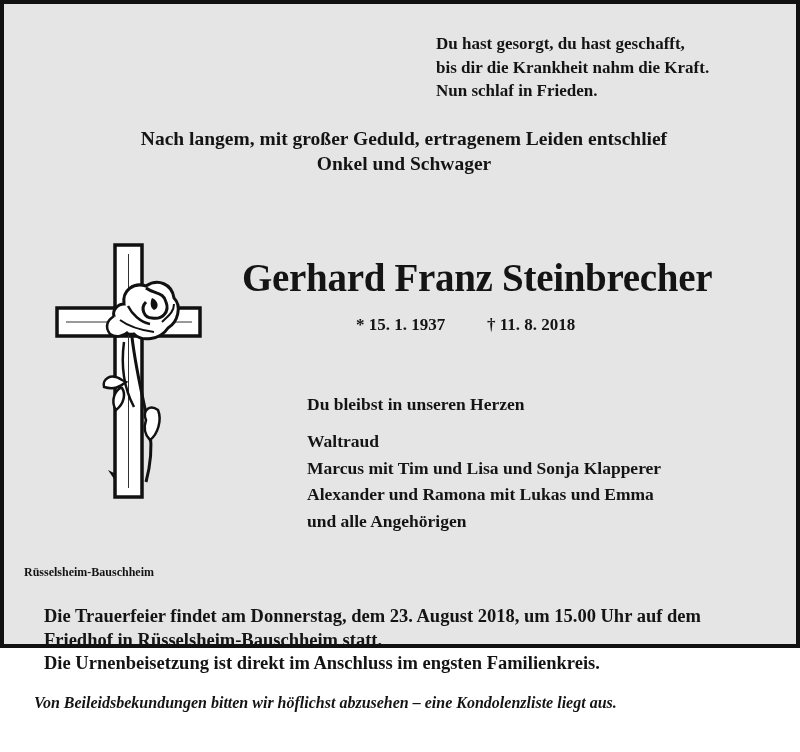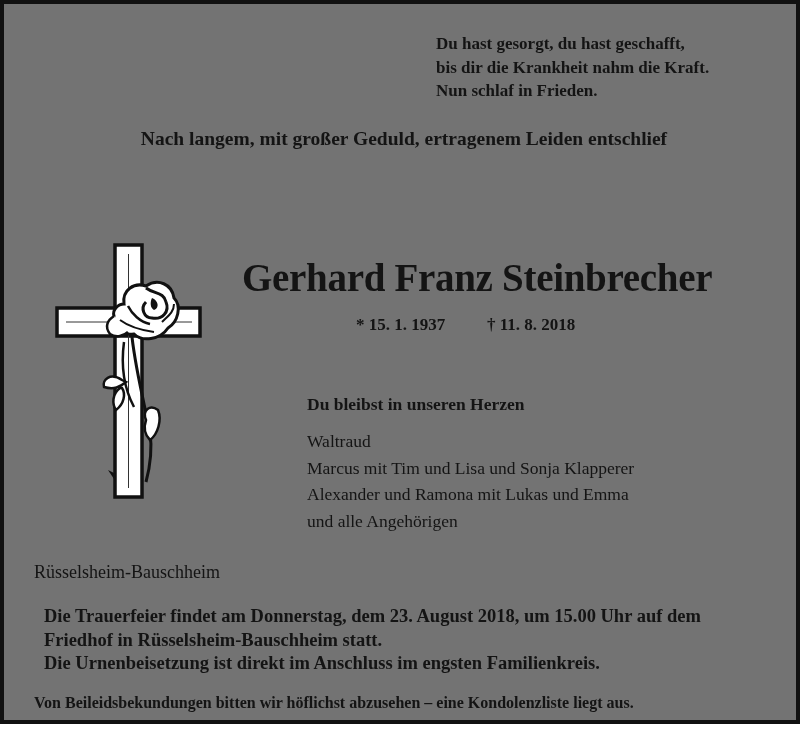--- a/index.html
+++ b/index.html
@@ -11,24 +11,24 @@
       width: 800px;
       height: 752px;
       position: relative;
       overflow: hidden;
       font-family: "Liberation Serif", "DejaVu Serif", serif;
       color: #141414;
     }
     .frame {
       position: absolute;
       left: 0; top: 0;
-      width: 800px; height: 724px;
+      width: 800px; height: 648px;
       box-sizing: border-box;
       border: 4px solid #111111;
-      background: #737373;
+      background: #e5e5e5;
     }
     .abs { position: absolute; white-space: nowrap; }
     .verse {
       left: 432px; top: 28px;
       font-size: 17px;
       line-height: 23.5px;
       font-weight: bold;
     }
     .verse div { height: 23.5px; }
     .intro {
@@ -56,62 +56,64 @@
     .remember {
       left: 303px; top: 388px;
       font-size: 17.5px;
       line-height: 24px;
       font-weight: bold;
     }
     .family {
       left: 303px; top: 424px;
       font-size: 17.5px;
       line-height: 26.5px;
-      font-weight: normal;
+      font-weight: bold;
     }
     .family div { height: 26.5px; }
     .place {
-      left: 30px; top: 556px;
-      font-size: 18px;
+      left: 20px; top: 556px;
+      font-size: 12px;
       line-height: 24px;
-      font-weight: normal;
+      font-weight: bold;
     }
     .service {
       left: 30px; top: 601px;
       font-size: 18.5px;
       line-height: 23.5px;
       font-weight: bold;
       margin-left: 10px;
     }
     .service div { height: 23.5px; }
     .note {
       left: 30px; top: 688px;
       font-size: 16px;
       line-height: 22px;
       font-weight: bold;
+      font-style: italic;
     }
     .cross {
       position: absolute;
       left: 50px; top: 238px;
       width: 150px; height: 260px;
     }
   </style>
 </head>
 <body>
 
 <div class="frame">
 
   <div class="abs verse">
     <div>Du hast gesorgt, du hast geschafft,</div>
     <div>bis dir die Krankheit nahm die Kraft.</div>
     <div>Nun schlaf in Frieden.</div>
   </div>
 
   <div class="abs intro">
     <div>Nach langem, mit großer Geduld, ertragenem Leiden entschlief</div>
+    <div>Onkel und Schwager</div>
   </div>
 
   <svg class="cross" viewBox="0 0 150 260" xmlns="http://www.w3.org/2000/svg">
 
     <rect x="61" y="3" width="27" height="252" fill="#ffffff" stroke="#111" stroke-width="3.5"></rect>
 
     <rect x="3" y="66" width="143" height="28" fill="#ffffff" stroke="#111" stroke-width="3.5"></rect>
 
     <rect x="63" y="68" width="23" height="24" fill="#ffffff"></rect>
 

